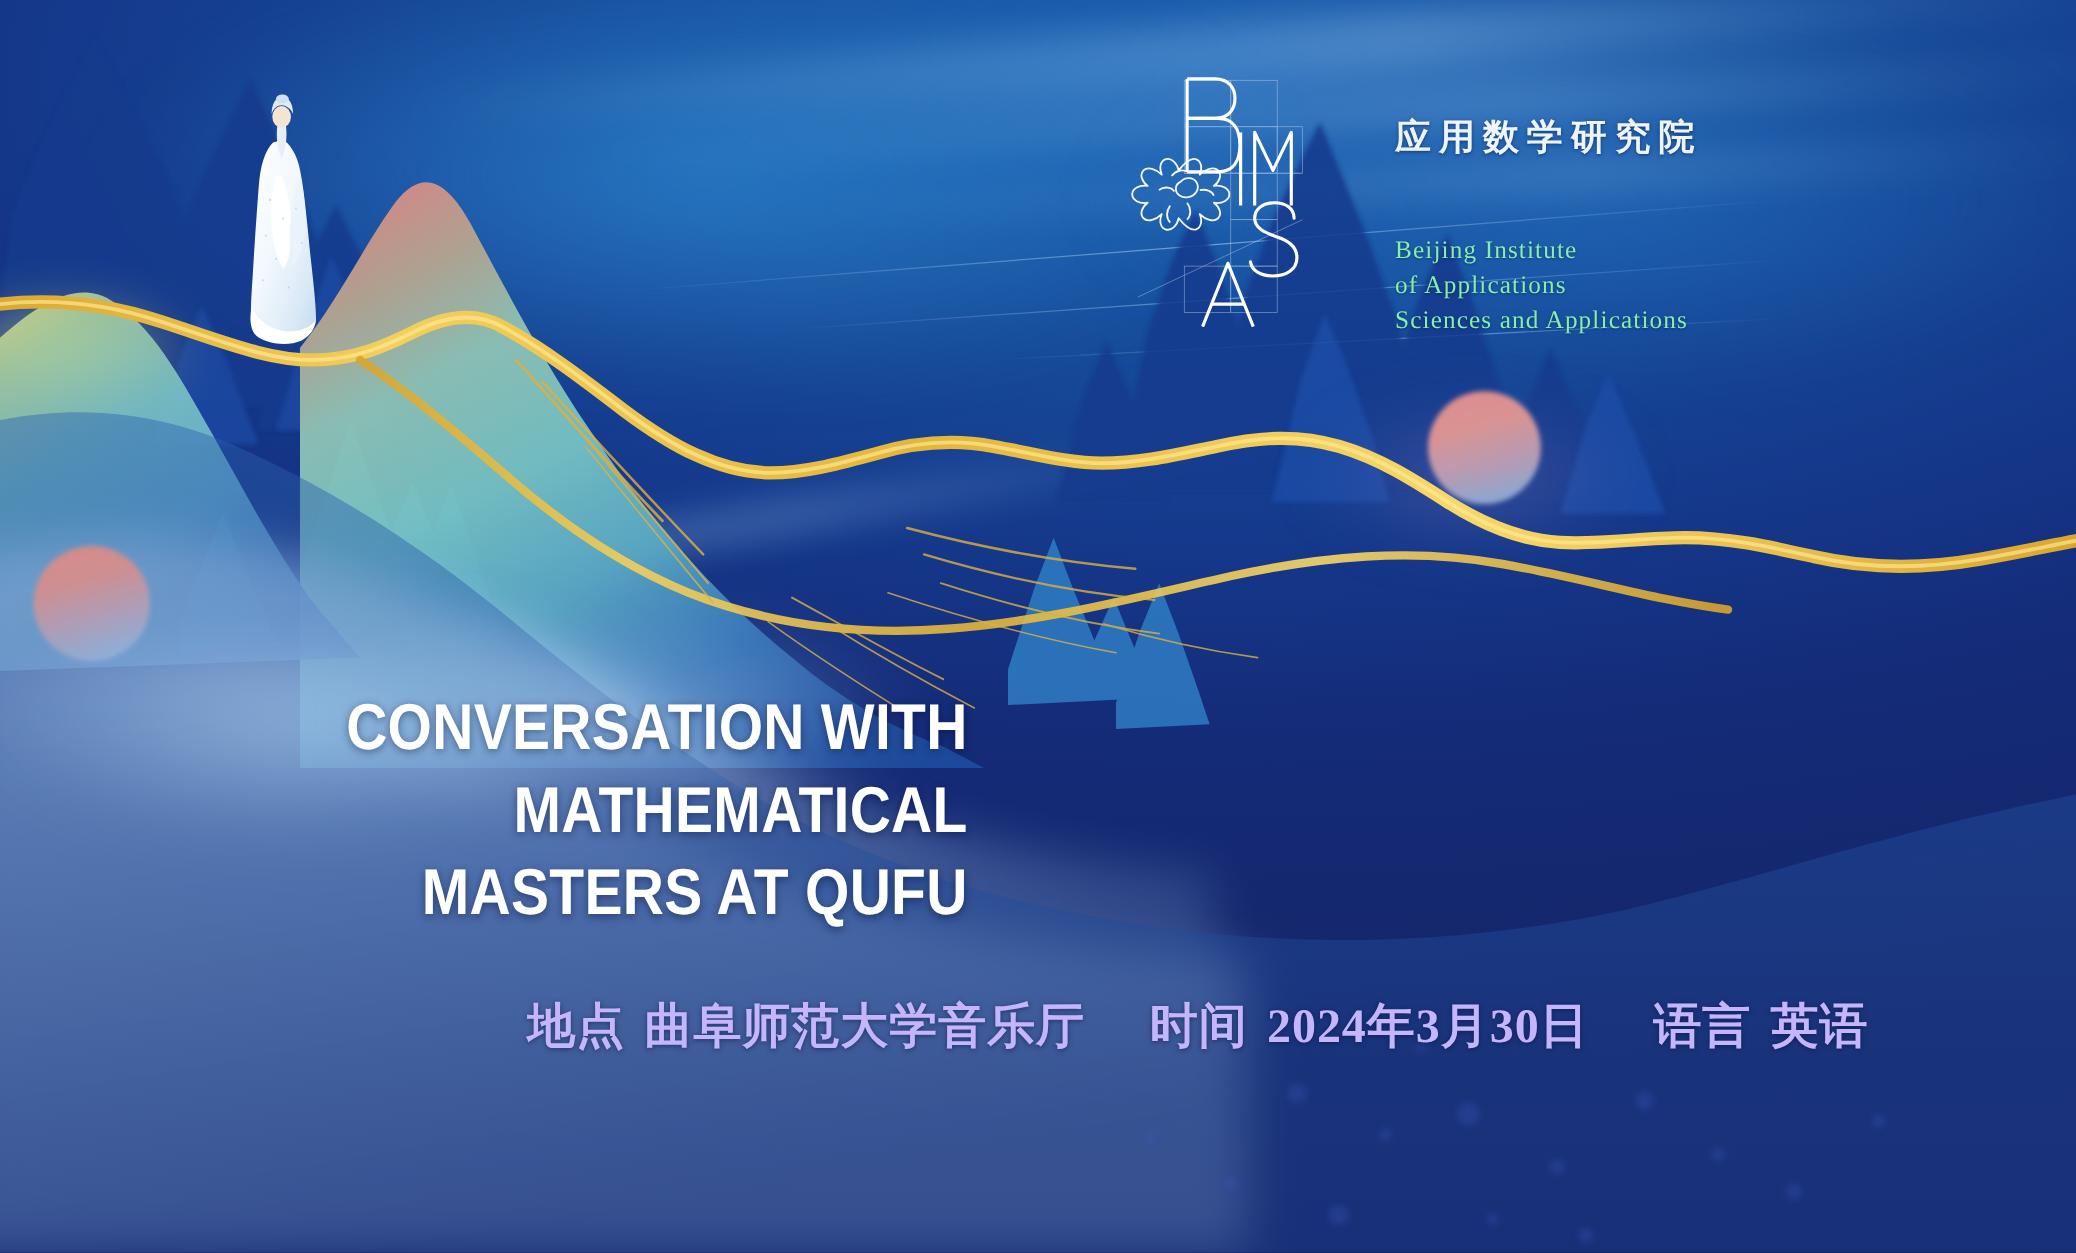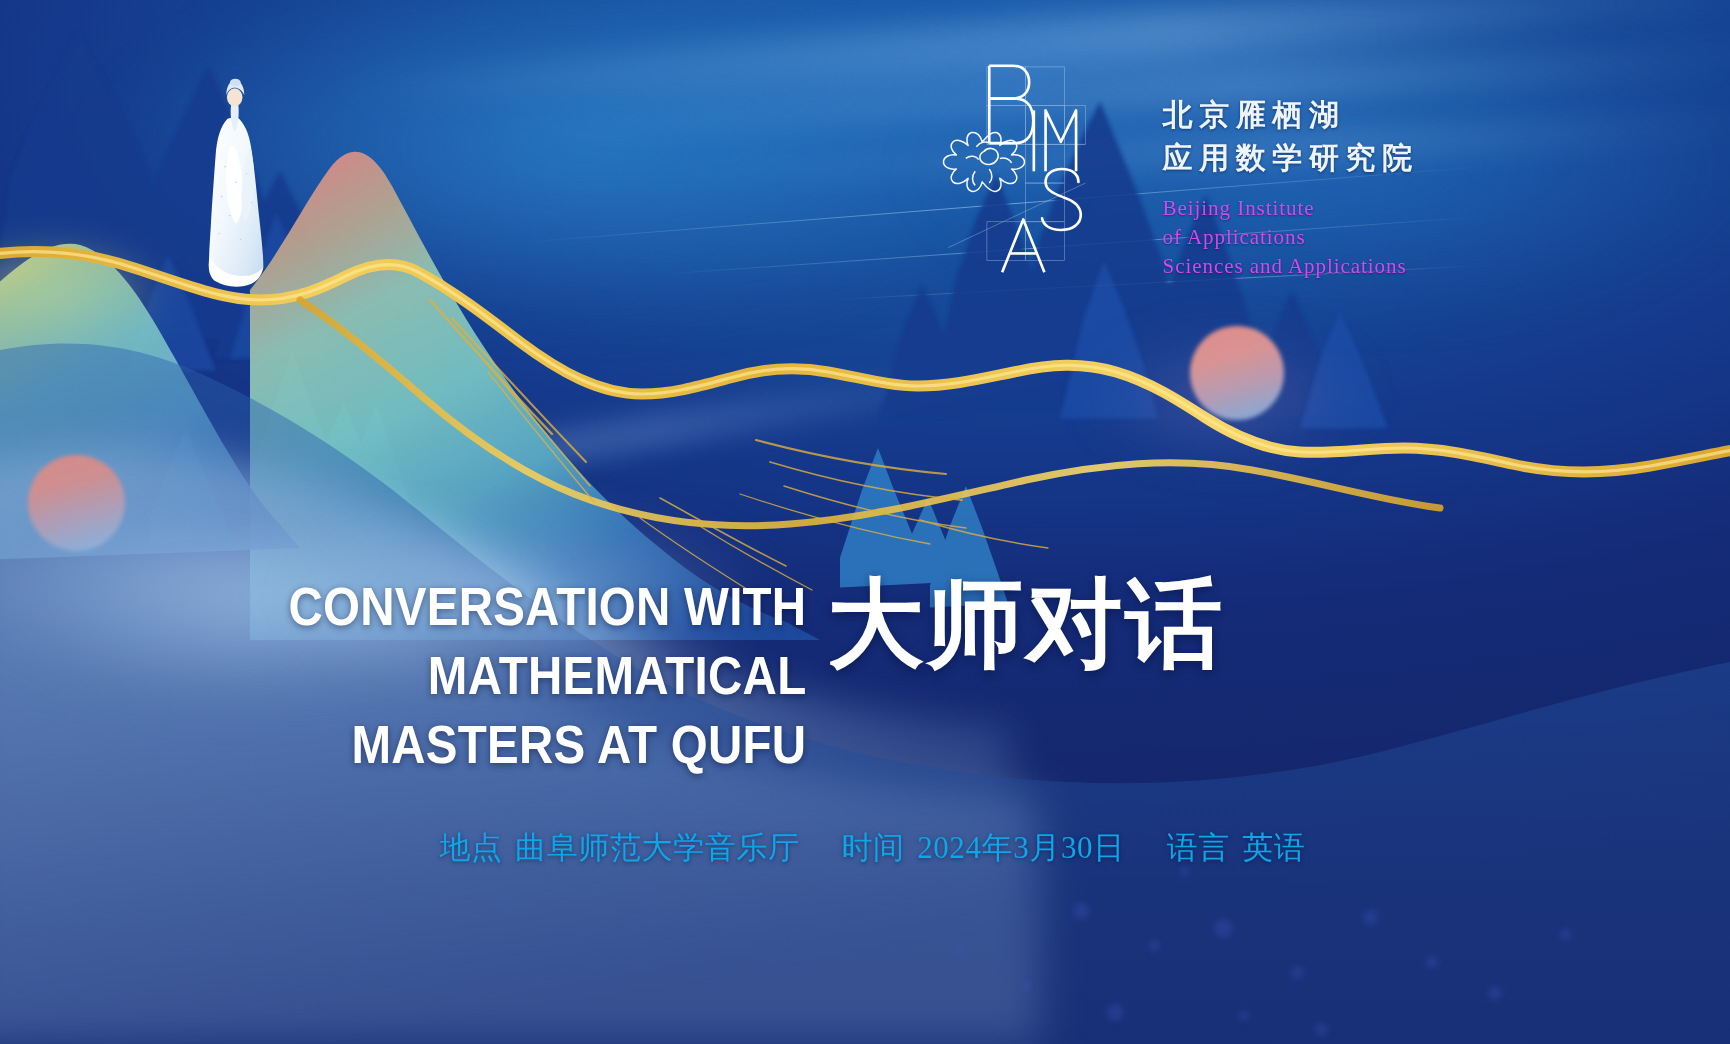--- a/index.html
+++ b/index.html
@@ -92,21 +92,21 @@
     position:absolute;left:67.2%;top:9.0%;
     color:#eef4fb;
     font-family:"Liberation Serif", serif;
     font-weight:700;
     font-size:30px;letter-spacing:.22em;line-height:1.42;
     text-shadow:0 1px 3px rgba(0,20,60,.55);
     white-space:nowrap;
   }
   .logo-en{
     position:absolute;left:67.2%;top:18.6%;
-    color:#d946ef;
+    color:#86efac;
     font-family:"Liberation Serif", serif;
     font-size:21px;line-height:1.38;letter-spacing:.045em;
     text-shadow:0 1px 2px rgba(0,20,60,.5);
     white-space:nowrap;
   }
 
   
   .title-en{
     position:absolute;left:11.2%;top:54.8%;width:35.4%;
     text-align:right;
@@ -127,25 +127,26 @@
     font-weight:700;
     font-size:97px;line-height:1.19;
     letter-spacing:.025em;
     text-shadow:0 3px 10px rgba(3,12,48,.45);
   }
   .title-zh span{display:block;white-space:nowrap;}
 
   
   .info{
     position:absolute;left:25.4%;top:79.2%;
-    color:#0ea5e9;
+    color:#c4b5fd;
     font-family:"Liberation Serif", serif;
-    font-size:31px;letter-spacing:.02em;
+    font-size:40px;letter-spacing:.02em;
     white-space:nowrap;
     text-shadow:0 1px 4px rgba(3,12,48,.5);
+    font-weight:bold;
   }
   .info .k{margin-right:.40em;}
   .info .v{margin-right:1.35em;}
   .info .v:last-child{margin-right:0;}
 </style>
 </head>
 <body>
 
 <div id="poster">
 
@@ -429,21 +430,20 @@
                C92,190 84,184 84,176 C84,170 87,168 91,166 Z"></path>
       <path d="M60,178 C68,172 78,174 82,180"></path>
       <path d="M100,196 C106,204 106,214 100,220"></path>
       <path d="M118,178 C128,176 136,180 138,186"></path>
       <path d="M76,200 C70,208 70,218 76,224"></path>
       <path d="M78,158 C84,150 94,148 100,152"></path>
     </g>
   </svg>
 
   <div class="logo-zh">
-    <div>北京雁栖湖</div>
     <div>应用数学研究院</div>
   </div>
   <div class="logo-en">
     <div>Beijing Institute</div>
     <div>of Applications</div>
     <div>Sciences and Applications</div>
   </div>
 
   <div class="bokeh" style="left:62.0%;top:86.5%;width:16px;height:16px;"></div>
   <div class="bokeh" style="left:66.4%;top:90.0%;width:11px;height:11px;"></div>
@@ -460,20 +460,19 @@
   <div class="bokeh" style="left:76.0%;top:98.0%;width:13px;height:13px;"></div>
   <div class="bokeh" style="left:68.2%;top:83.0%;width:9px;height:9px;"></div>
 
   <div class="title-en">
     <span>CONVERSATION WITH</span>
     <span>MATHEMATICAL</span>
     <span>MASTERS AT QUFU</span>
   </div>
 
   <div class="title-zh">
-    <span>大师对话</span>
   </div>
 
   <div class="info">
     <span class="k">地点</span><span class="v">曲阜师范大学音乐厅</span><span class="k">时间</span><span class="v">2024年3月30日</span><span class="k">语言</span><span class="v">英语</span>
   </div>
 
 </div>
 
 </body></html>

